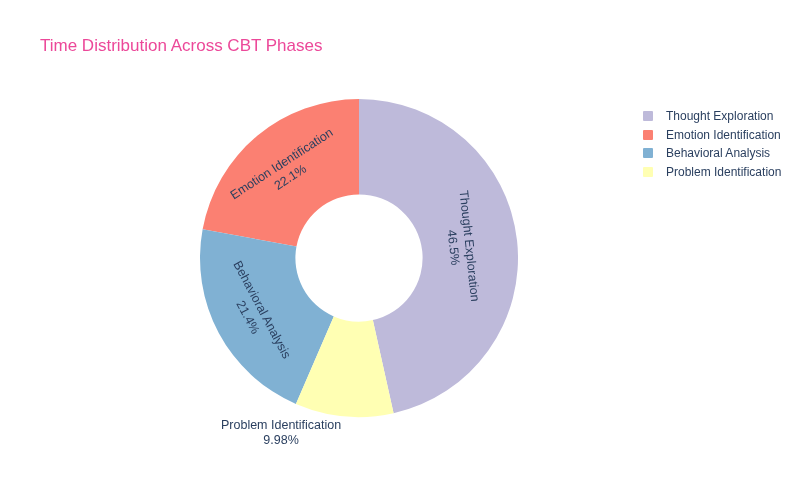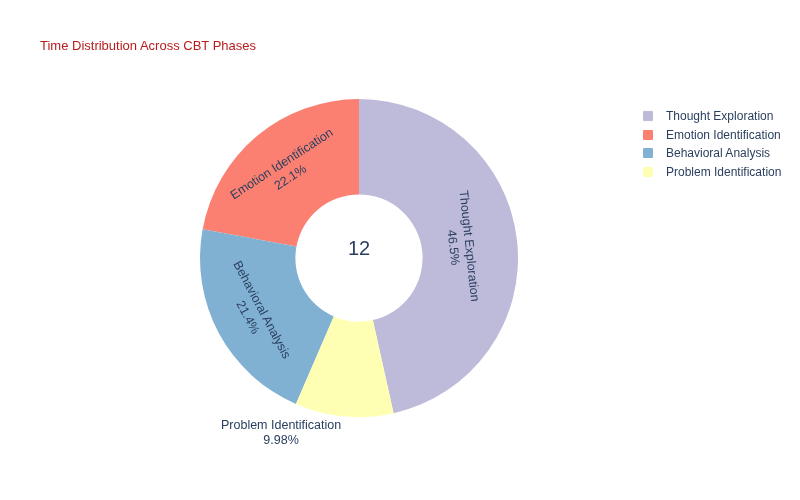--- a/index.html
+++ b/index.html
@@ -8,23 +8,23 @@
     width: 800px;
     height: 500px;
     background: #ffffff;
     font-family: "Liberation Sans", sans-serif;
     overflow: hidden;
   }
   .chart-title {
     position: absolute;
     left: 40px;
     top: 35px;
-    font-size: 13px;
+    font-size: 17px;
     line-height: 21px;
-    color: #b91c1c;
+    color: #ec4899;
     white-space: nowrap;
   }
   #donut-svg {
     position: absolute;
     left: 0;
     top: 0;
   }
   .slice-label {
     font-family: "Liberation Sans", sans-serif;
     font-size: 12.5px;
@@ -82,21 +82,20 @@
       <path d="M393.59407942483193,413.1910102704033 A159,159 0 0 1 295.93327770069624,403.95748880555084 L333.7733110802785,316.3829955222203 A63.6,63.6 0 0 0 372.8376317699328,320.07640410816134 Z" fill="#ffffb3"></path>
       <text text-anchor="middle" class="slice-label" transform="translate(462.37526995066673,246.61784015984725) rotate(84)"><tspan x="0" y="-3">Thought Exploration</tspan><tspan x="0" y="13">46.5%</tspan></text>
       <text text-anchor="middle" class="slice-label" transform="translate(285.40595610713353,169.63192486256793) rotate(-33)"><tspan x="0" y="-3">Emotion Identification</tspan><tspan x="0" y="13">22.1%</tspan></text>
       <text text-anchor="middle" class="slice-label" transform="translate(255.79463937723506,313.11491212661997) rotate(62)"><tspan x="0" y="-3">Behavioral Analysis</tspan><tspan x="0" y="13">21.4%</tspan></text>
       <text text-anchor="middle" class="outside-label"><tspan x="281.0925229803273" y="429.2496721389631">Problem Identification</tspan><tspan x="281.0925229803273" y="444.2496721389631">9.98%</tspan></text>
     </svg>
 
   <div class="chart-title">Time Distribution Across CBT Phases</div>
 
   <div class="center-label">
-    <div>12</div>
   </div>
 
   <div class="legend" id="legend">
       <div class="legend-row">
         <span class="legend-swatch" style="background: rgb(190, 186, 218);"></span>
         <span class="legend-text">Thought Exploration</span>
       </div>
       <div class="legend-row">
         <span class="legend-swatch" style="background: rgb(251, 128, 114);"></span>
         <span class="legend-text">Emotion Identification</span>

